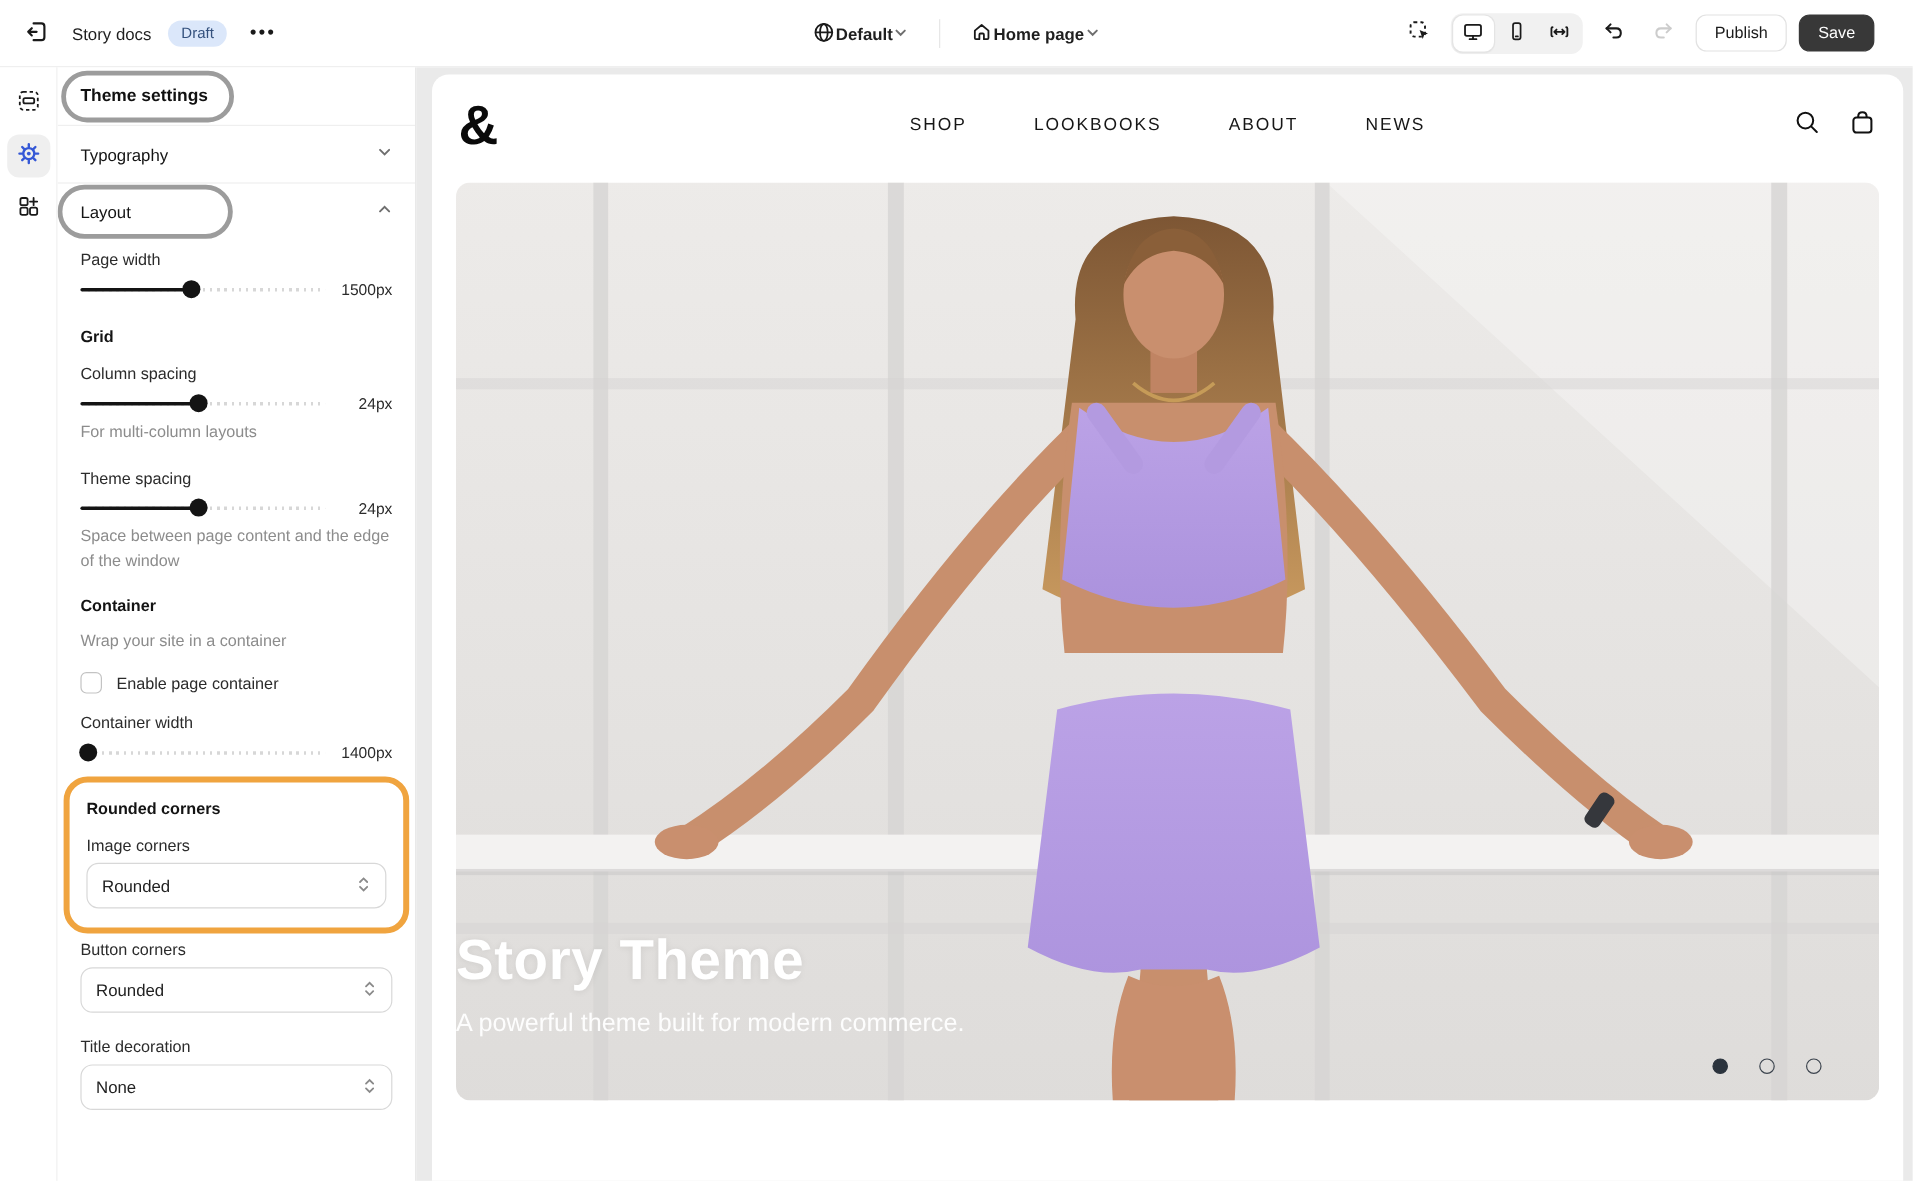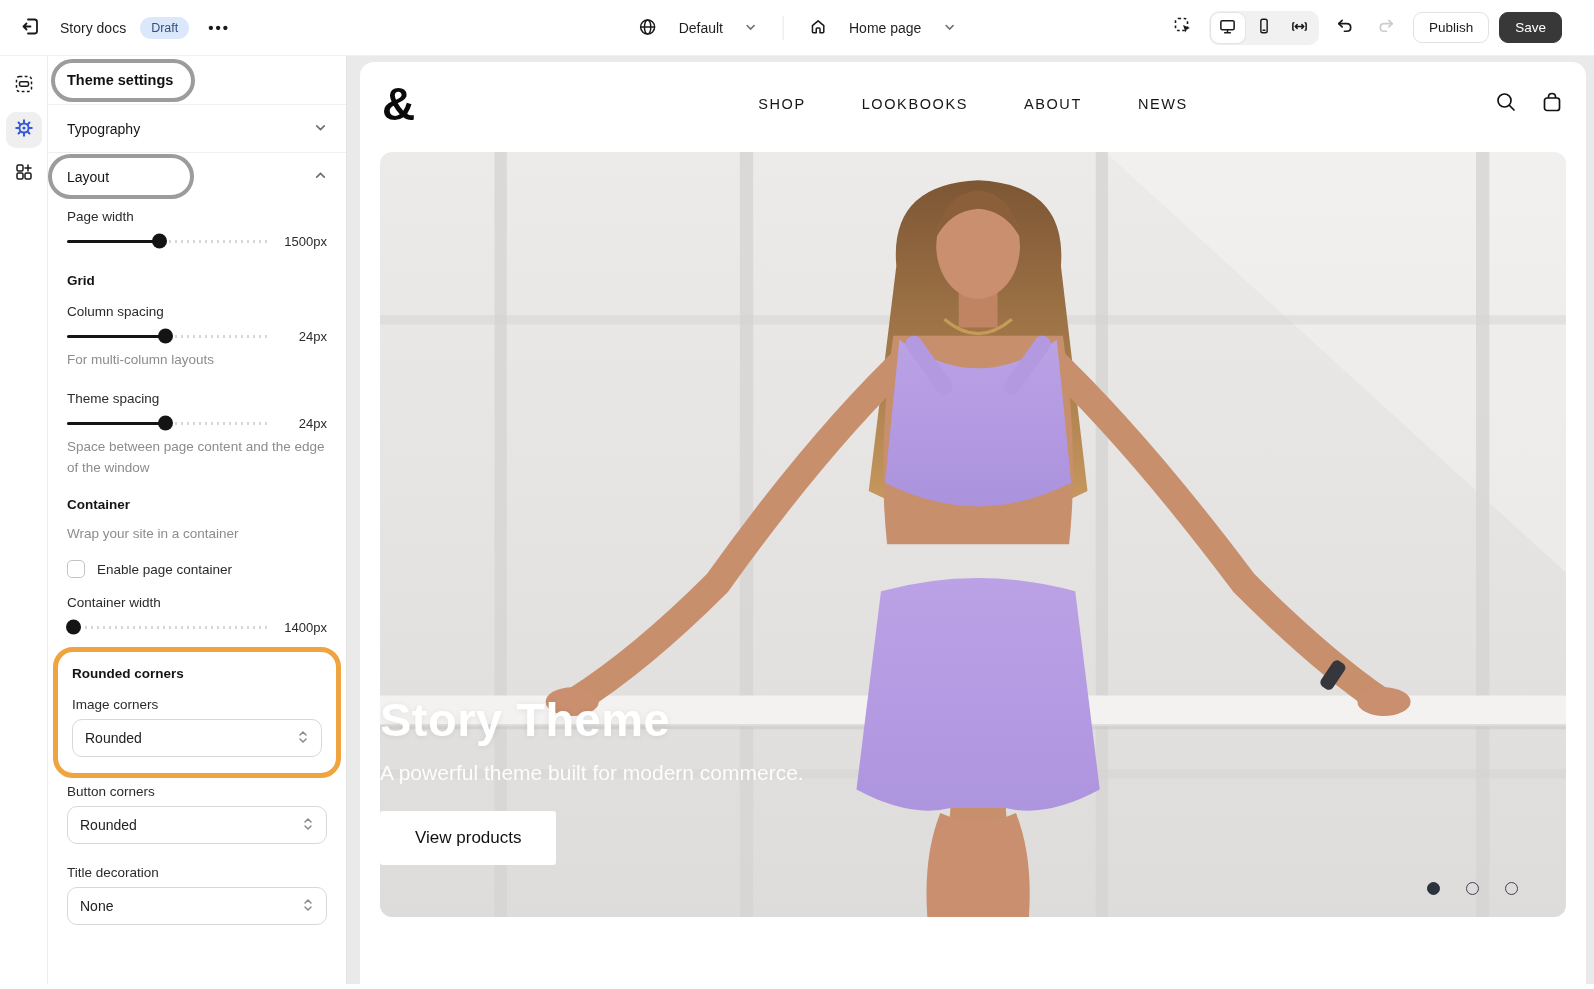--- a/index.html
+++ b/index.html
@@ -8,21 +8,21 @@
   .app { width:1594px; height:984px; display:flex; flex-direction:column; }
 
   
   .topbar { height:56px; background:#fff; display:flex; align-items:center; position:relative; flex:0 0 56px; border-bottom:1px solid #efefef; }
   .tb-left { display:flex; align-items:center; gap:14px; padding-left:14px; }
   .icon-btn { width:32px; height:32px; display:flex; align-items:center; justify-content:center; border-radius:8px; cursor:pointer; background:transparent; border:none; }
   .project-name { font-size:14px; color:#1f1f1f; }
   .badge { background:#dbe7fa; color:#34517d; font-size:12.5px; padding:4px 11px; border-radius:12px; }
   .dots3 { letter-spacing:2px; font-weight:700; color:#1a1a1a; font-size:15px; }
   .tb-center { position:absolute; left:50%; top:0; transform:translateX(-50%); height:56px; display:flex; align-items:center; gap:8px; }
-  .tb-drop { display:flex; align-items:center; gap:22px; padding:6px 8px; border-radius:8px; cursor:pointer; font-size:14px; color:#1f1f1f; }
+  .tb-drop { display:flex; align-items:center; gap:1px; padding:6px 8px; border-radius:8px; cursor:pointer; font-size:14px; color:#1f1f1f;font-weight:bold; }
   .tb-sep { width:1px; height:24px; background:#e6e6e6; margin:0 10px; }
   .tb-right { margin-left:auto; display:flex; align-items:center; gap:10px; padding-right:32px; }
   .seg { background:#f1f1f1; border-radius:10px; display:flex; padding:2px; gap:2px; }
   .seg button { width:34px; height:30px; border:none; background:transparent; border-radius:8px; display:flex; align-items:center; justify-content:center; cursor:pointer; }
   .seg button.active { background:#fff; box-shadow:0 0 0 1px #e4e4e4, 0 1px 2px rgba(0,0,0,.06); }
   .btn { font-size:13.5px; border-radius:9px; padding:7px 15px; cursor:pointer; font-family:inherit; }
   .btn-outline { background:#fff; border:1px solid #e2e2e2; color:#1a1a1a; }
   .btn-dark { background:#383838; border:1px solid #383838; color:#fff; }
 
   
@@ -418,21 +418,20 @@
             <path d="M490,438 Q585,412 680,438 L704,632 Q652,660 612,650 L604,692 L566,692 L558,650 Q518,660 466,632 Z" fill="url(#purple)"></path>
             <path d="M558,650 L548,765 L596,765 L585,700 L574,765 L622,765 L612,650 Z" fill="#c88f6d"></path>
             <path d="M548,655 Q530,700 536,765 L596,765 Q594,712 585,690 Q576,712 574,765 L634,765 Q640,700 622,655 Q585,672 548,655 Z" fill="#c98f6e"></path>
             <ellipse cx="188" cy="546" rx="26" ry="14" fill="#c98f6e"></ellipse>
             <ellipse cx="982" cy="546" rx="26" ry="14" fill="#c98f6e"></ellipse>
           </svg>
 
           <div class="hero-overlay">
             <div class="hero-title">Story Theme</div>
             <div class="hero-sub">A powerful theme built for modern commerce.</div>
-            <button class="hero-cta">View products</button>
           </div>
           <div class="dots">
             <span class="dot active"></span>
             <span class="dot"></span>
             <span class="dot"></span>
           </div>
         </div>
       </div>
     </div>
   </div>

